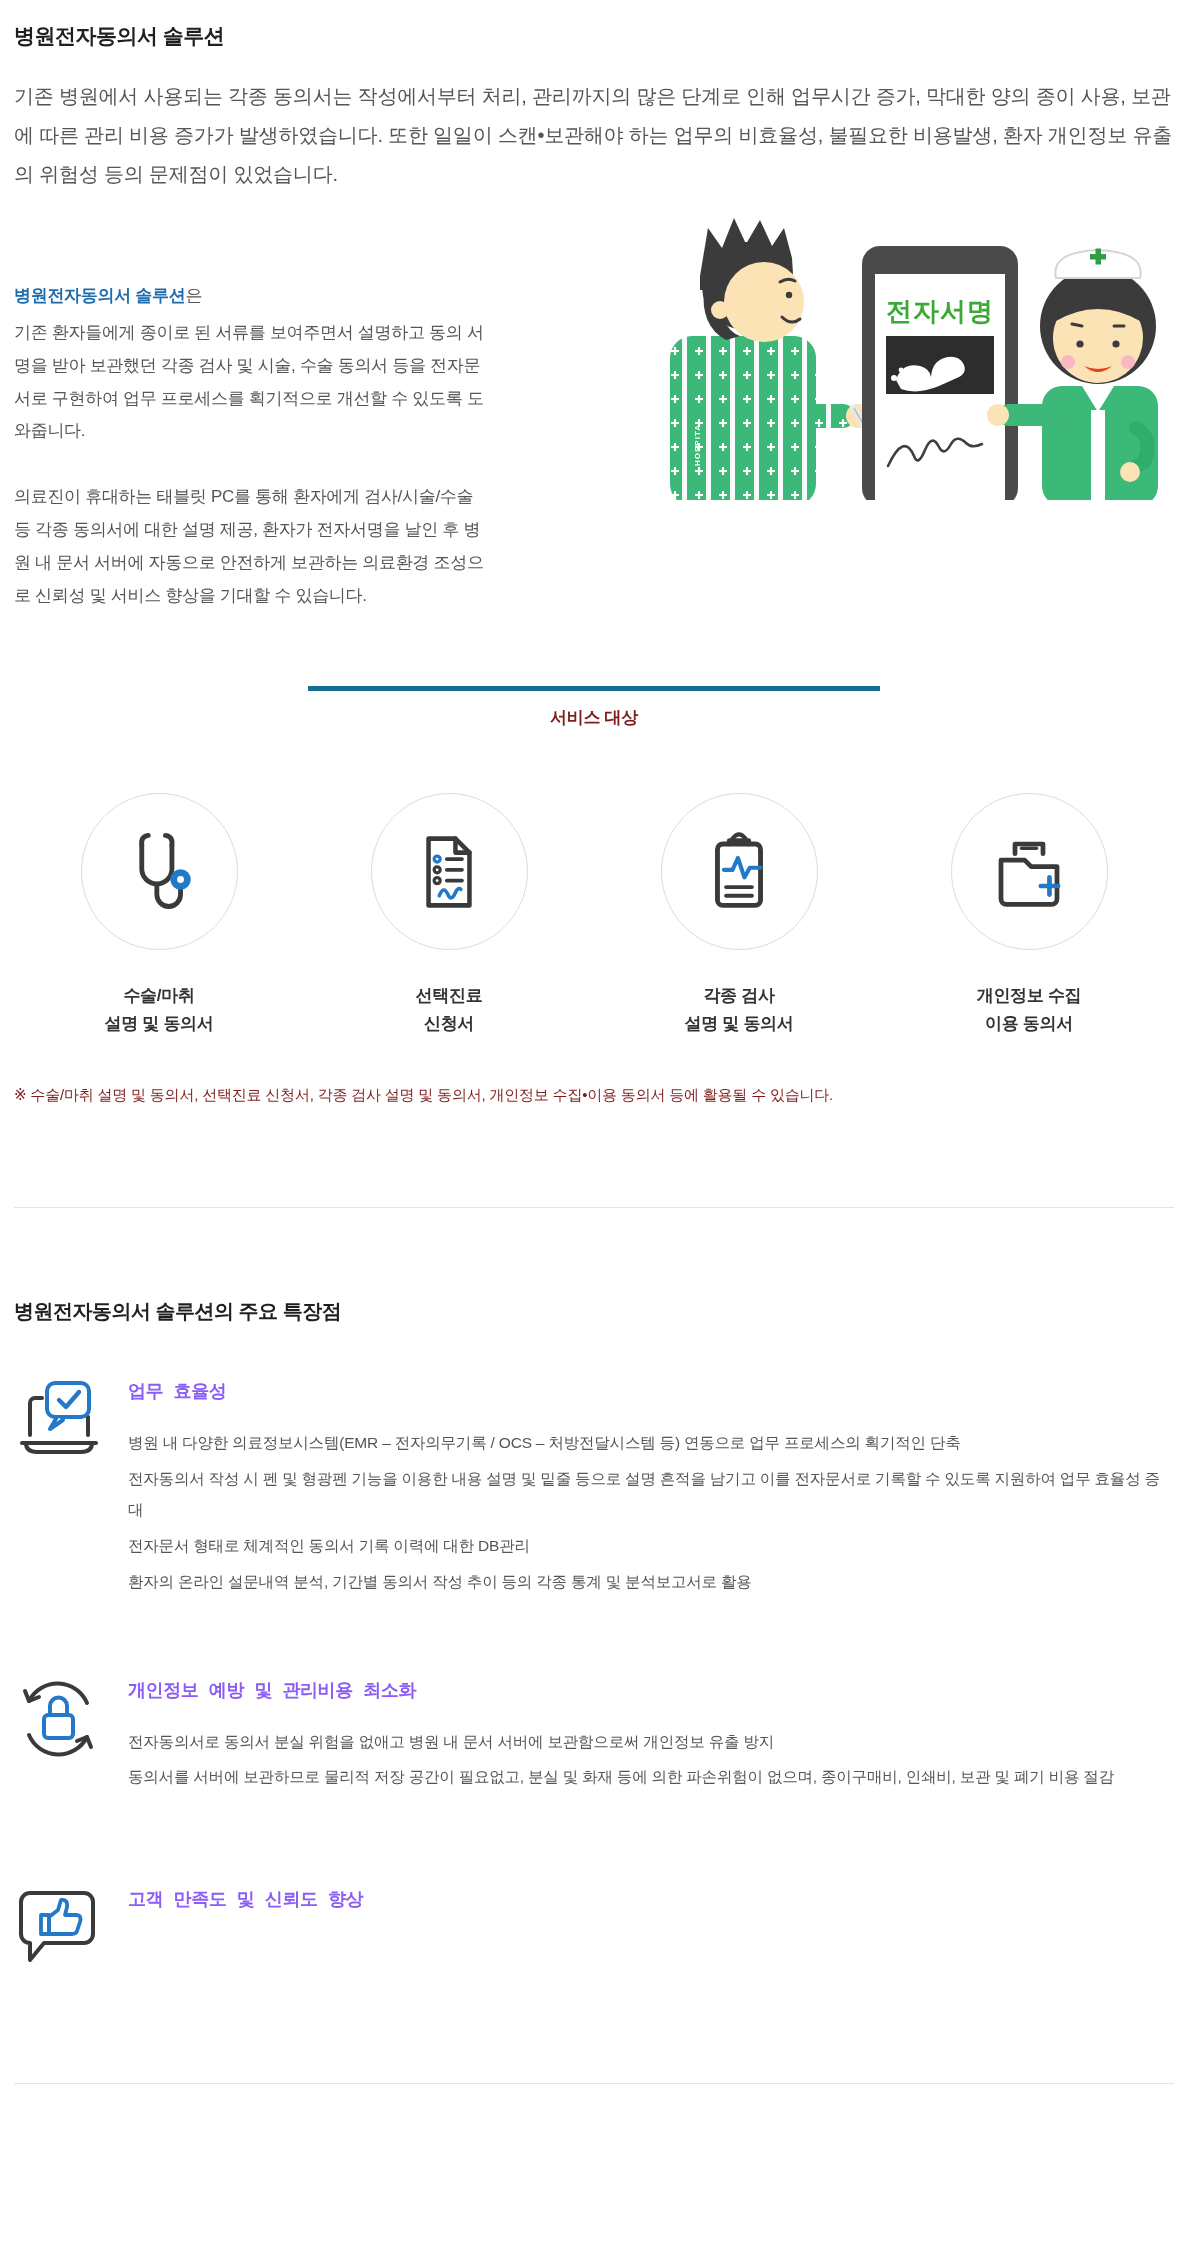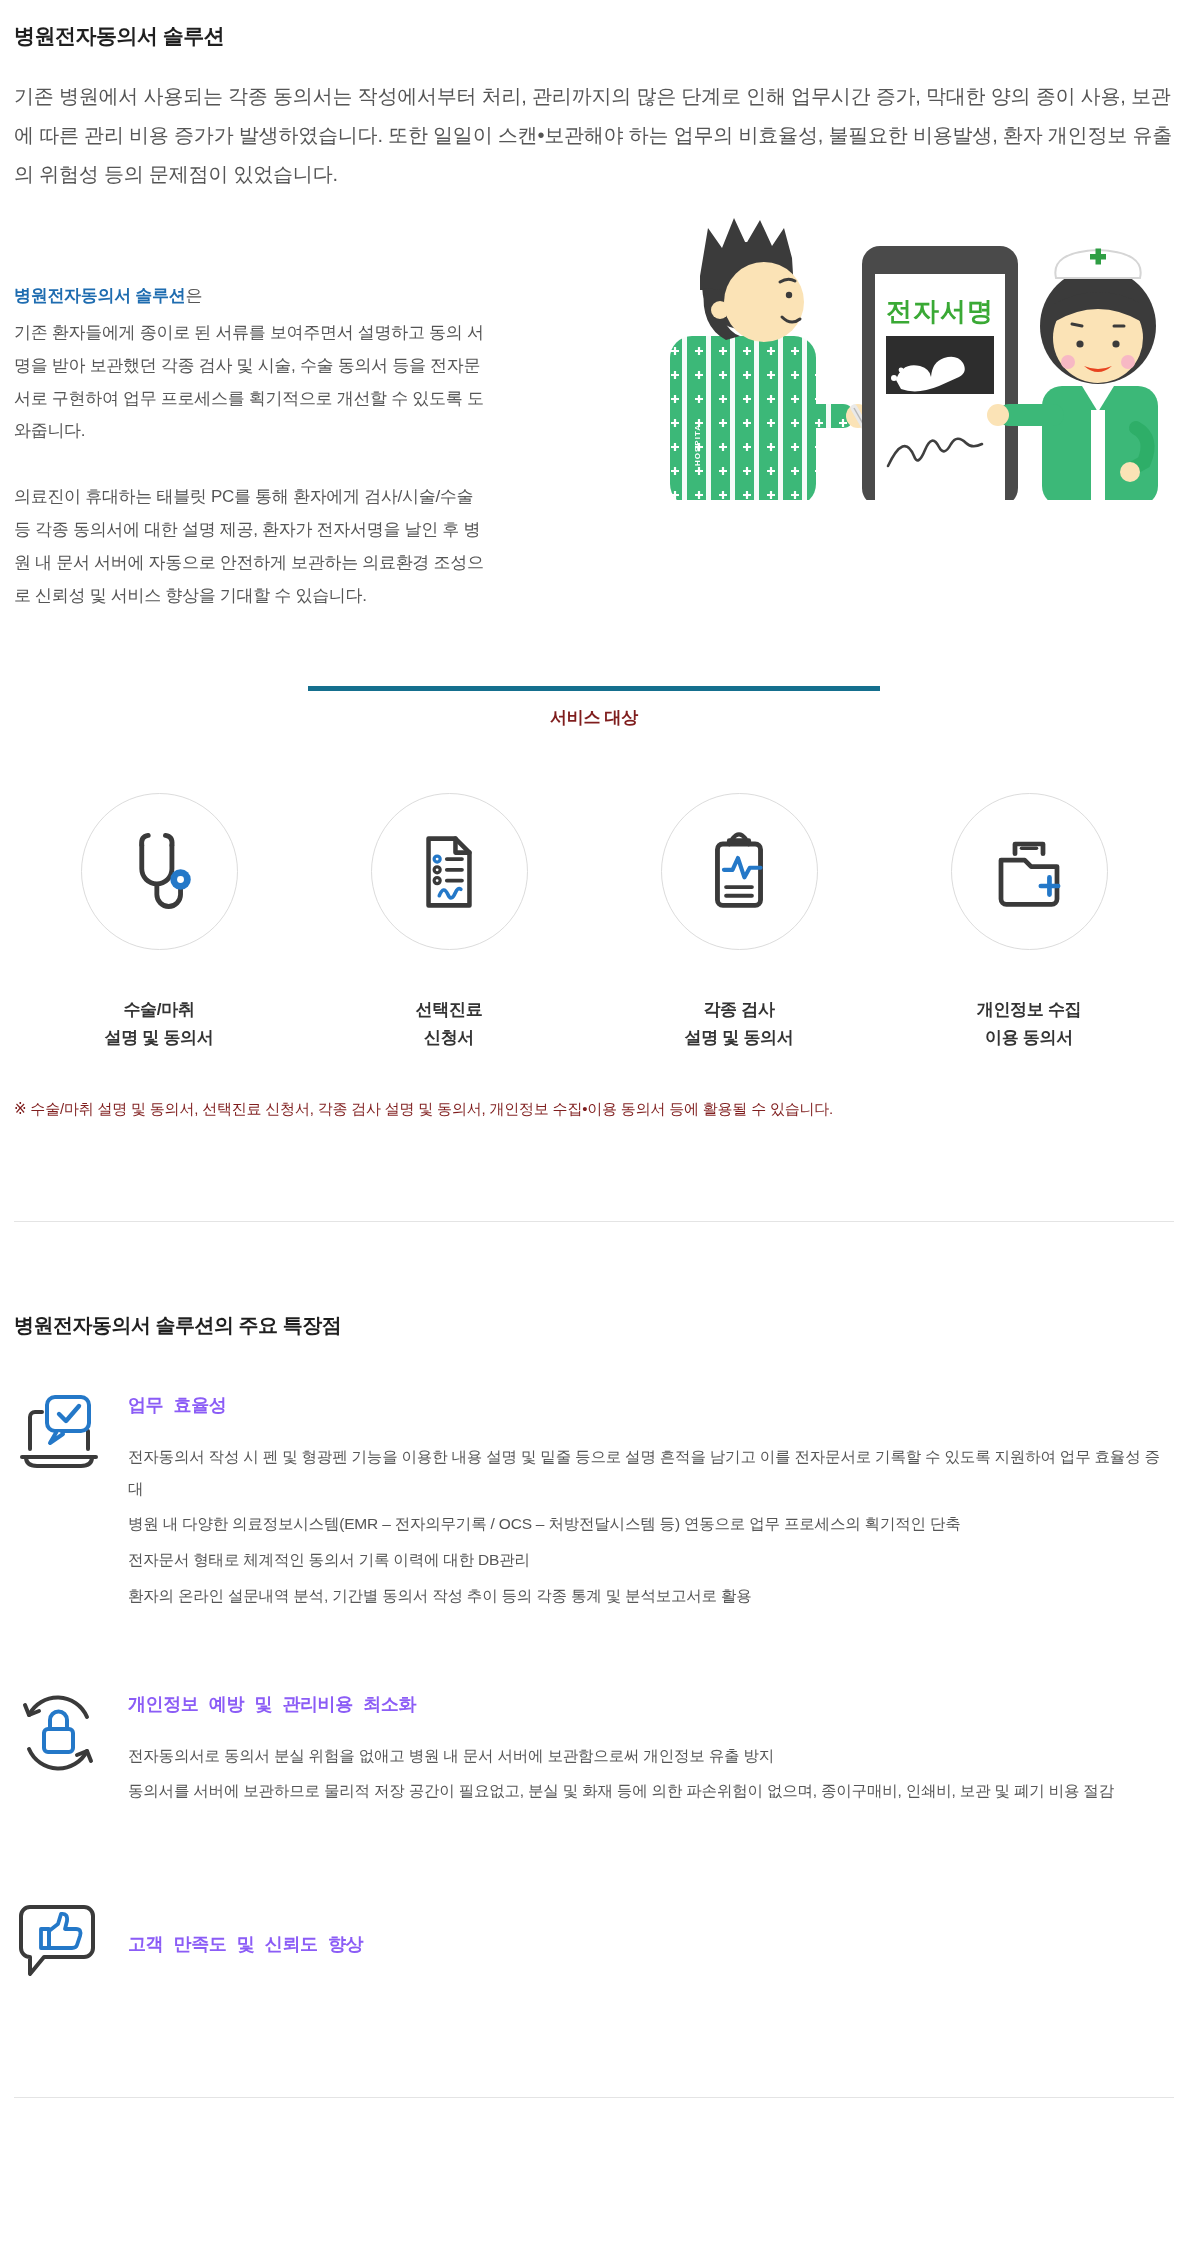--- a/index.html
+++ b/index.html
@@ -38,37 +38,37 @@
   }
   .service-grid{
     display:flex;justify-content:center;margin-top:64px;
   }
   .service-item{width:292px;display:flex;flex-direction:column;align-items:center;}
   .service-circle{
     width:155px;height:155px;border-radius:50%;border:1px solid #dcdcdc;
     display:flex;align-items:center;justify-content:center;background:#fff;
   }
   .service-label{
-    margin-top:46px;text-align:center;font-size:17px;font-weight:bold;color:#333;
+    margin-top:32px;text-align:center;font-size:17px;font-weight:bold;color:#333;
     line-height:1.6;letter-spacing:-0.3px;
   }
   .service-note{
     margin:46px 0 0 0;font-size:15px;color:#7f1d1d;letter-spacing:-0.2px;line-height:1.6;
   }
 
   .rule{border:none;border-top:1px solid #e4e4e4;margin:100px 0 0 0;}
 
   
   .features-title{
     margin:90px 0 0 0;font-size:20px;font-weight:bold;color:#1f1f1f;letter-spacing:-0.5px;
   }
   .feature{display:flex;align-items:flex-start;}
   .feature-1{margin-top:52px;}
   .feature-2{margin-top:74px;}
-  .feature-3{margin-top:88px;align-items:center;}
+  .feature-3{margin-top:88px;}
   .feature-icon{width:92px;flex:none;margin-right:22px;}
   .feature-body{flex:1;min-width:0;}
   .feature-title{
     margin:2px 0 0 0;font-size:18px;font-weight:bold;color:#8b5cf6;letter-spacing:-0.4px;font-family:Liberation Mono, monospace;
   }
   .feature-bullets{margin-top:24px;}
   .feature-bullet{
     margin:0 0 4px 0;font-size:15.5px;line-height:2.05;color:#555;letter-spacing:-0.2px;
   }
   .bottom-rule{border:none;border-top:1px solid #e4e4e4;margin:110px 0 0 0;}
@@ -257,22 +257,22 @@
         <g fill="#ffffff" stroke="#2478c8" stroke-width="4" stroke-linecap="round" stroke-linejoin="round">
           <rect x="33" y="6" width="42" height="34" rx="8"></rect>
           <path d="M43 40 l-7 12 13 -9"></path>
         </g>
         <path d="M45 23 l7 7 13 -15" fill="none" stroke="#2478c8" stroke-width="4.4" stroke-linecap="round" stroke-linejoin="round"></path>
       </svg>
     </div>
     <div class="feature-body">
       <h3 class="feature-title">업무 효율성</h3>
       <div class="feature-bullets">
+        <p class="feature-bullet">병원 내 다양한 의료정보시스템(EMR – 전자의무기록 / OCS – 처방전달시스템 등) 연동으로 업무 프로세스의 획기적인 단축</p>
         <p class="feature-bullet">전자동의서 작성 시 펜 및 형광펜 기능을 이용한 내용 설명 및 밑줄 등으로 설명 흔적을 남기고 이를 전자문서로 기록할 수 있도록 지원하여 업무 효율성 증대</p>
-        <p class="feature-bullet">병원 내 다양한 의료정보시스템(EMR – 전자의무기록 / OCS – 처방전달시스템 등) 연동으로 업무 프로세스의 획기적인 단축</p>
         <p class="feature-bullet">전자문서 형태로 체계적인 동의서 기록 이력에 대한 DB관리</p>
         <p class="feature-bullet">환자의 온라인 설문내역 분석, 기간별 동의서 작성 추이 등의 각종 통계 및 분석보고서로 활용</p>
       </div>
     </div>
   </div>
 
   <div class="feature feature-2">
     <div class="feature-icon">
       <svg width="92" height="88" viewBox="0 0 92 88">
         <g fill="none" stroke="#3a3a3a" stroke-width="4" stroke-linecap="round" stroke-linejoin="round">

